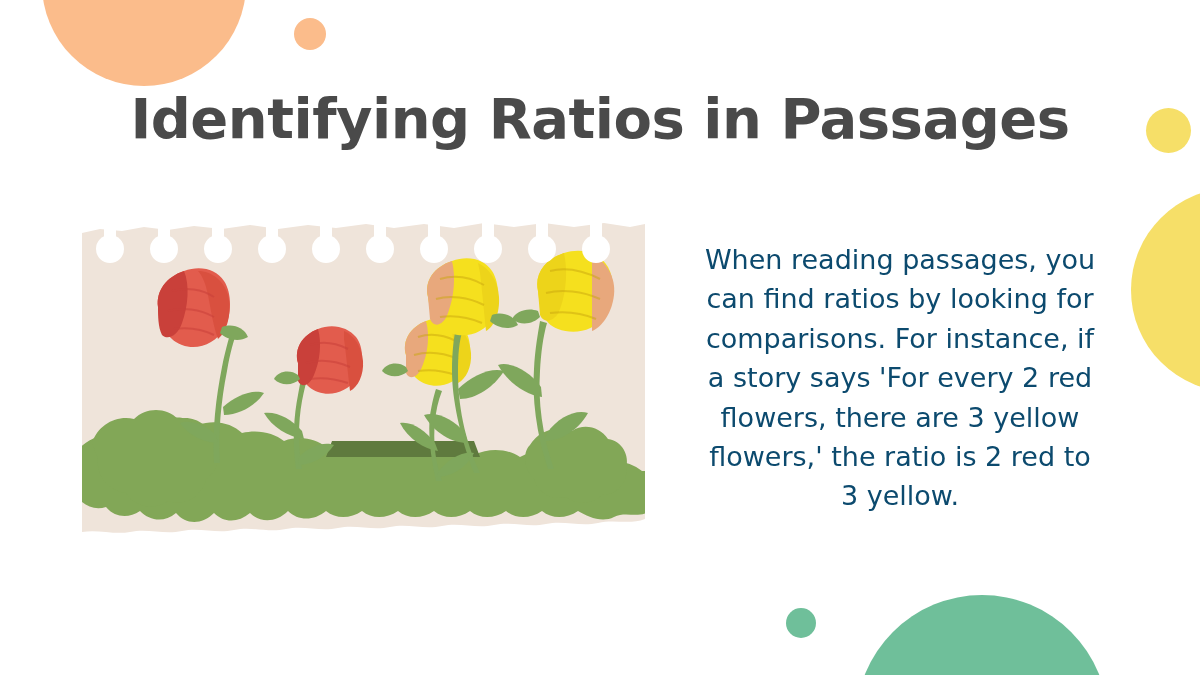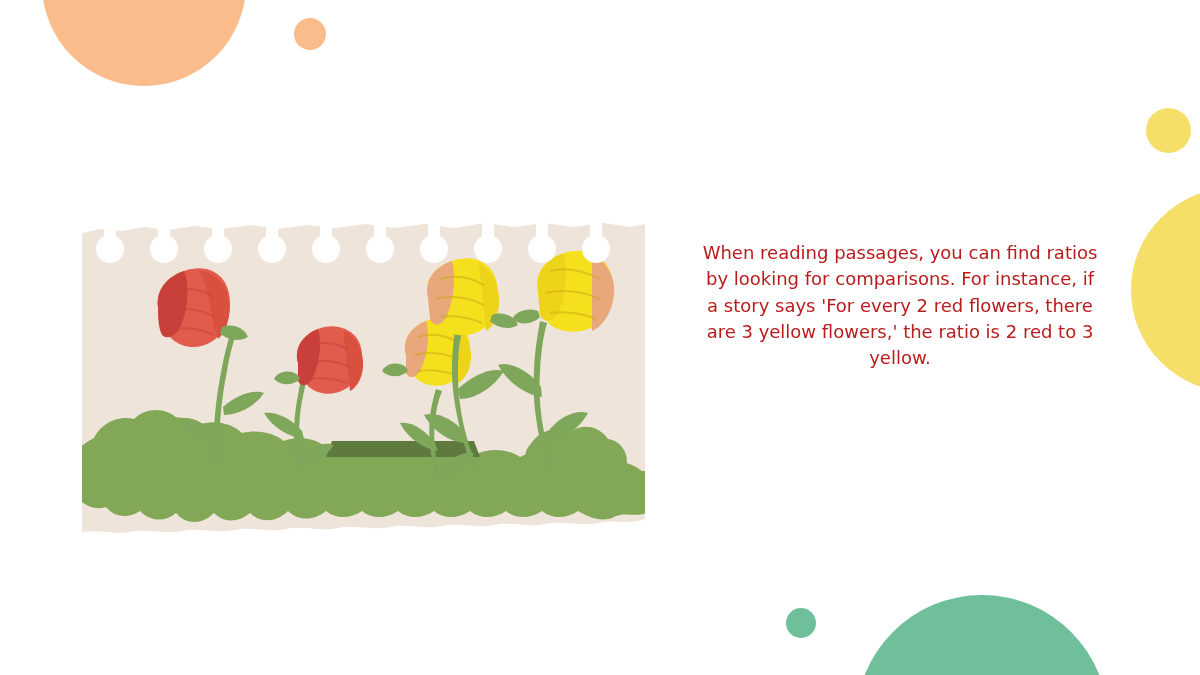--- a/index.html
+++ b/index.html
@@ -54,24 +54,24 @@
   }
 
   
   .body-text {
     position: absolute;
     left: 700px;
     top: 240px;
     width: 400px;
     text-align: center;
     font-family: "DejaVu Sans", sans-serif;
-    font-size: 18px;
+    font-size: 27px;
     font-weight: 400;
     line-height: 1.46;
-    color: #b91c1c;
+    color: #0c4a6e;
   }
 
   
   .paper-panel {
     position: absolute;
     left: 82px;
     top: 219px;
     width: 563px;
     height: 318px;
   }
@@ -82,20 +82,21 @@
 
 <div class="slide">
 
   <div class="deco deco-orange-big"></div>
   <div class="deco deco-orange-small"></div>
   <div class="deco deco-yellow-small"></div>
   <div class="deco deco-yellow-big"></div>
   <div class="deco deco-green-small"></div>
   <div class="deco deco-green-big"></div>
 
+  <h1 class="title">Identifying Ratios in Passages</h1>
 
   <p class="body-text">When reading passages, you can find ratios by looking for comparisons. For instance, if a story says 'For every 2 red flowers, there are 3 yellow flowers,' the ratio is 2 red to 3 yellow.</p>
 
   <div class="paper-panel">
     <svg class="paper-svg" viewBox="0 0 563 318" xmlns="http://www.w3.org/2000/svg">
       <defs>
 
         <clipPath id="paperClip">
           <path d="M0,14
                    L18,10 L40,12 L62,8 L86,11 L112,7 L140,10 L168,6 L196,10

